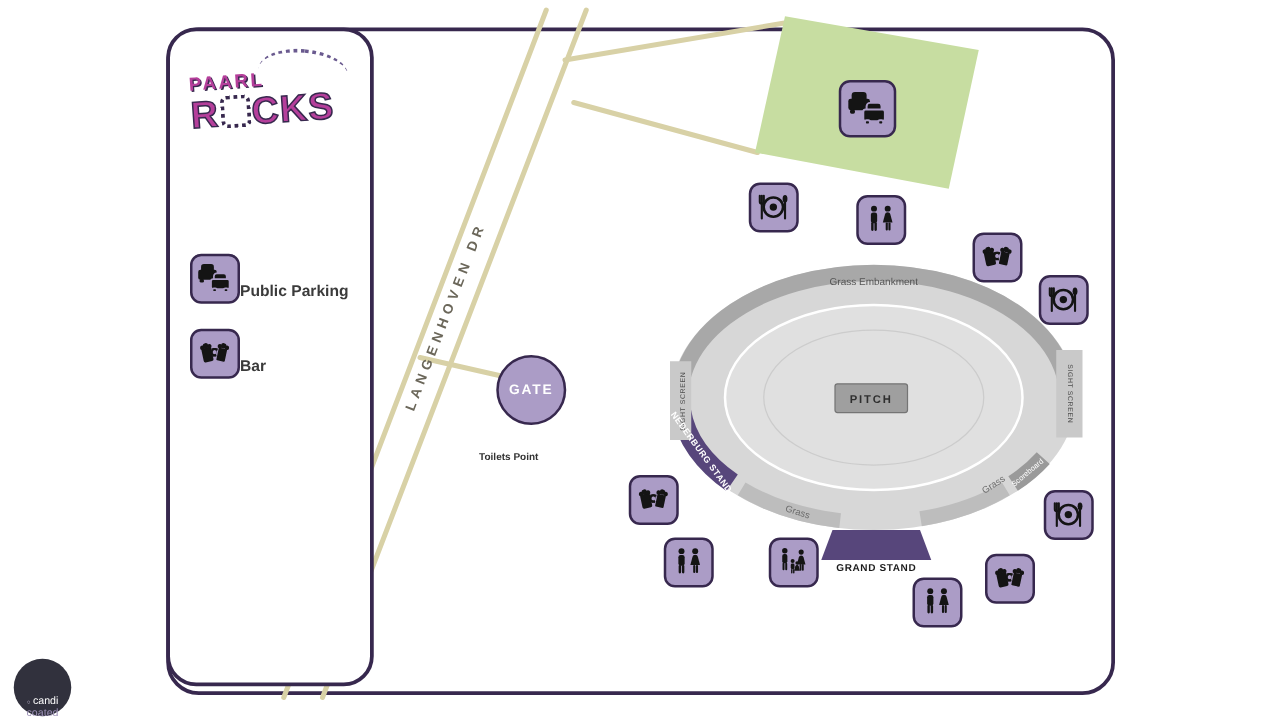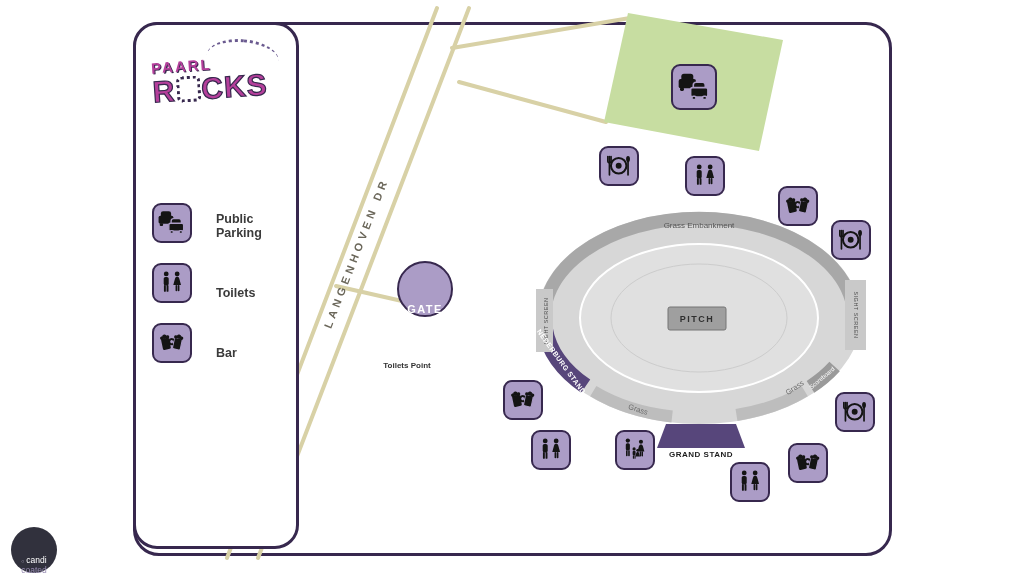--- a/index.html
+++ b/index.html
@@ -17,24 +17,24 @@
   .road-line{stroke:var(--road);stroke-width:4;fill:none;stroke-linecap:round;}
   .road-label{font-size:11px;font-weight:bold;fill:#6b675a;letter-spacing:4px;}
   .embank-label{font-size:8px;fill:#555;}
   .pitch-label{font-size:9px;font-weight:bold;fill:#2f2f2f;letter-spacing:1.5px;}
   .screen-label{font-size:5.5px;fill:#4e4e4e;letter-spacing:.5px;}
   .stand-label{font-size:7px;font-weight:bold;fill:#ffffff;letter-spacing:.5px;}
   .grandstand-label{font-size:8px;font-weight:bold;fill:#1c1c1c;letter-spacing:.5px;}
   .scoreboard-label{font-size:6px;fill:#ffffff;}
   .grass-label{font-size:7.5px;fill:#6b6b6b;}
   .gate{
-    position:absolute;left:425px;top:289px;width:52px;height:52px;z-index:3;
+    position:absolute;left:425px;top:312px;width:52px;height:52px;z-index:3;
     transform:translate(-50%,-50%);border-radius:50%;
     background:var(--icon_bg);border:2px solid var(--border);
-    display:flex;align-items:flex-end;justify-content:center;
+    display:flex;align-items:center;justify-content:center;
     color:#fff;font-size:11px;font-weight:bold;letter-spacing:1.5px;
   }
   .assembly{
     position:absolute;left:407px;top:366px;width:56px;z-index:3;
     transform:translate(-50%,-50%);text-align:center;
     font-size:8px;font-weight:600;color:#333;line-height:1.25;
   }
   #marker-layer{position:absolute;inset:0;z-index:4;}
   .marker{
     position:absolute;transform:translate(-50%,-50%);box-sizing:border-box;
@@ -59,21 +59,21 @@
     font-size:30px;font-weight:900;color:var(--logo_magenta);letter-spacing:1px;
     line-height:.95;-webkit-text-stroke:1.2px #37284e;
   }
   .logo-o{
     display:inline-block;width:18px;height:20px;border:3px dotted #37284e;
     border-radius:5px;margin:0 1px;transform:translateY(2px);background:#fff;
   }
   .legend-items{
     position:absolute;left:16px;top:178px;display:flex;flex-direction:column;gap:20px;
   }
-  .legend-item{display:flex;align-items:flex-end;gap:24px;}
+  .legend-item{display:flex;align-items:flex-end;gap:0;}
   .icon-box{
     width:40px;height:40px;box-sizing:border-box;flex:0 0 40px;
     background:var(--icon_bg);border:2.5px solid var(--border);border-radius:9px;
     display:flex;align-items:center;justify-content:center;
   }
   .icon-box svg{width:76%;height:76%;}
   .legend-label{font-size:12.5px;font-weight:600;color:#3b3b3b;padding-bottom:3px;}
   .credit-badge{
     position:absolute;left:11px;top:527px;width:46px;height:46px;z-index:6;
     border-radius:50%;background:#31313d;display:flex;flex-direction:column;
@@ -278,28 +278,20 @@
       <span class="icon-box">
           <svg viewBox="0 0 24 24">
             <use href="#sym-parking"></use>
           </svg>
         </span>
       <span class="legend-label">Public Parking</span>
     </div>
     <div class="legend-item">
       <span class="icon-box">
           <svg viewBox="0 0 24 24">
-            <use href="#sym-toilets"></use>
-          </svg>
-        </span>
-      <span class="legend-label">Toilets</span>
-    </div>
-    <div class="legend-item">
-      <span class="icon-box">
-          <svg viewBox="0 0 24 24">
             <use href="#sym-bar"></use>
           </svg>
         </span>
       <span class="legend-label">Bar</span>
     </div>
   </div>
 </div>
 
 <div class="credit-badge">
   <div class="credit-line1">candi</div>

